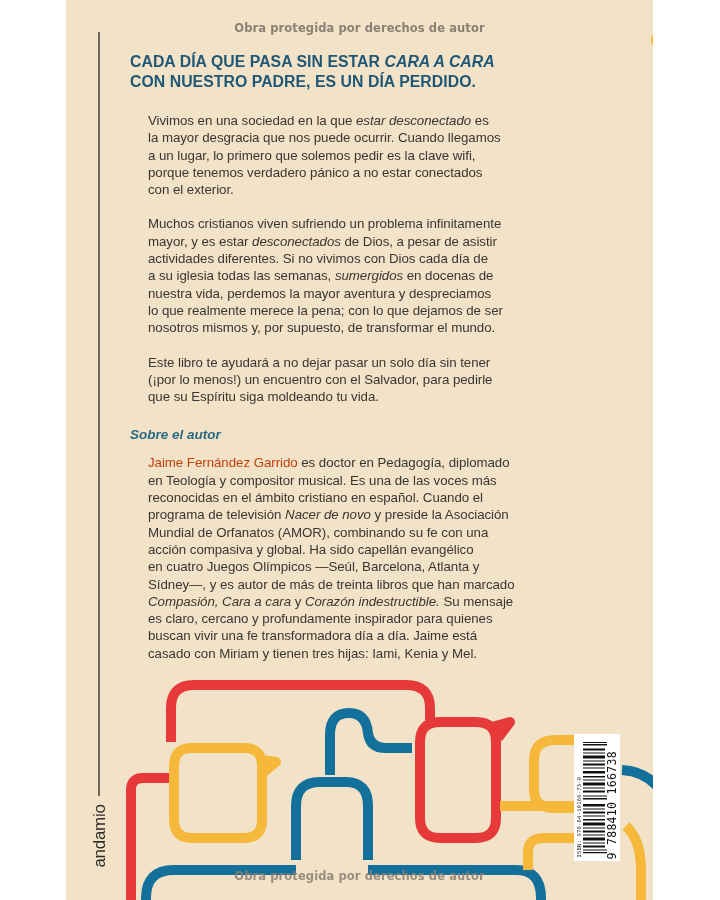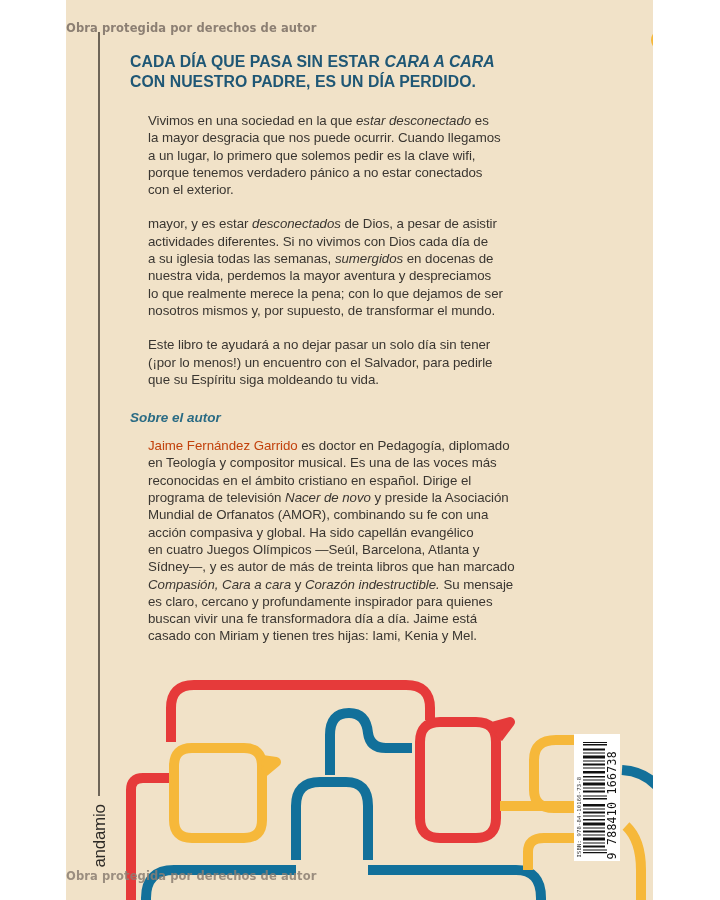--- a/index.html
+++ b/index.html
@@ -20,20 +20,21 @@
       top: 0;
       width: 587px;
       height: 900px;
       background: #f1e2c8;
       overflow: hidden;
     }
     .watermark {
       position: absolute;
       left: 0;
       width: 587px;
+      text-align: center;
       font-family: "DejaVu Sans", sans-serif;
       font-weight: bold;
       font-size: 11.5px;
       color: #8c7f73;
       letter-spacing: 0.1px;
       z-index: 5;
     }
     .watermark.top { top: 21px; }
     .watermark.bottom { top: 869px; opacity: 0.85; }
 
@@ -175,40 +176,41 @@
 
     <div class="para">
       <span class="line"><span>Vivimos en una sociedad en la que </span><i>estar desconectado</i><span> es</span></span>
       <span class="line">la mayor desgracia que nos puede ocurrir. Cuando llegamos</span>
       <span class="line">a un lugar, lo primero que solemos pedir es la clave wifi,</span>
       <span class="line">porque tenemos verdadero pánico a no estar conectados</span>
       <span class="line">con el exterior.</span>
     </div>
 
     <div class="para">
+      <span class="line">Muchos cristianos viven sufriendo un problema infinitamente</span>
       <span class="line"><span>mayor, y es estar </span><i>desconectados</i><span> de Dios, a pesar de asistir</span></span>
       <span class="line">actividades diferentes. Si no vivimos con Dios cada día de</span>
       <span class="line"><span>a su iglesia todas las semanas, </span><i>sumergidos</i><span> en docenas de</span></span>
       <span class="line">nuestra vida, perdemos la mayor aventura y despreciamos</span>
       <span class="line">lo que realmente merece la pena; con lo que dejamos de ser</span>
       <span class="line">nosotros mismos y, por supuesto, de transformar el mundo.</span>
     </div>
 
     <div class="para">
       <span class="line">Este libro te ayudará a no dejar pasar un solo día sin tener</span>
       <span class="line">(¡por lo menos!) un encuentro con el Salvador, para pedirle</span>
       <span class="line">que su Espíritu siga moldeando tu vida.</span>
     </div>
 
     <div class="section-title">Sobre el autor</div>
 
     <div class="para">
       <span class="line"><b>Jaime Fernández Garrido</b><span> es doctor en Pedagogía, diplomado</span></span>
       <span class="line">en Teología y compositor musical. Es una de las voces más</span>
-      <span class="line">reconocidas en el ámbito cristiano en español. Dirige el</span>
+      <span class="line">reconocidas en el ámbito cristiano en español. Cuando el</span>
       <span class="line"><span>programa de televisión </span><i>Nacer de novo</i><span> y preside la Asociación</span></span>
       <span class="line">Mundial de Orfanatos (AMOR), combinando su fe con una</span>
       <span class="line">acción compasiva y global. Ha sido capellán evangélico</span>
       <span class="line">en cuatro Juegos Olímpicos —Seúl, Barcelona, Atlanta y</span>
       <span class="line">Sídney—, y es autor de más de treinta libros que han marcado</span>
       <span class="line"><i>Compasión, Cara a cara</i><span> y </span><i>Corazón indestructible.</i><span> Su mensaje</span></span>
       <span class="line">es claro, cercano y profundamente inspirador para quienes</span>
       <span class="line">buscan vivir una fe transformadora día a día. Jaime está</span>
       <span class="line">casado con Miriam y tienen tres hijas: Iami, Kenia y Mel.</span>
     </div>

